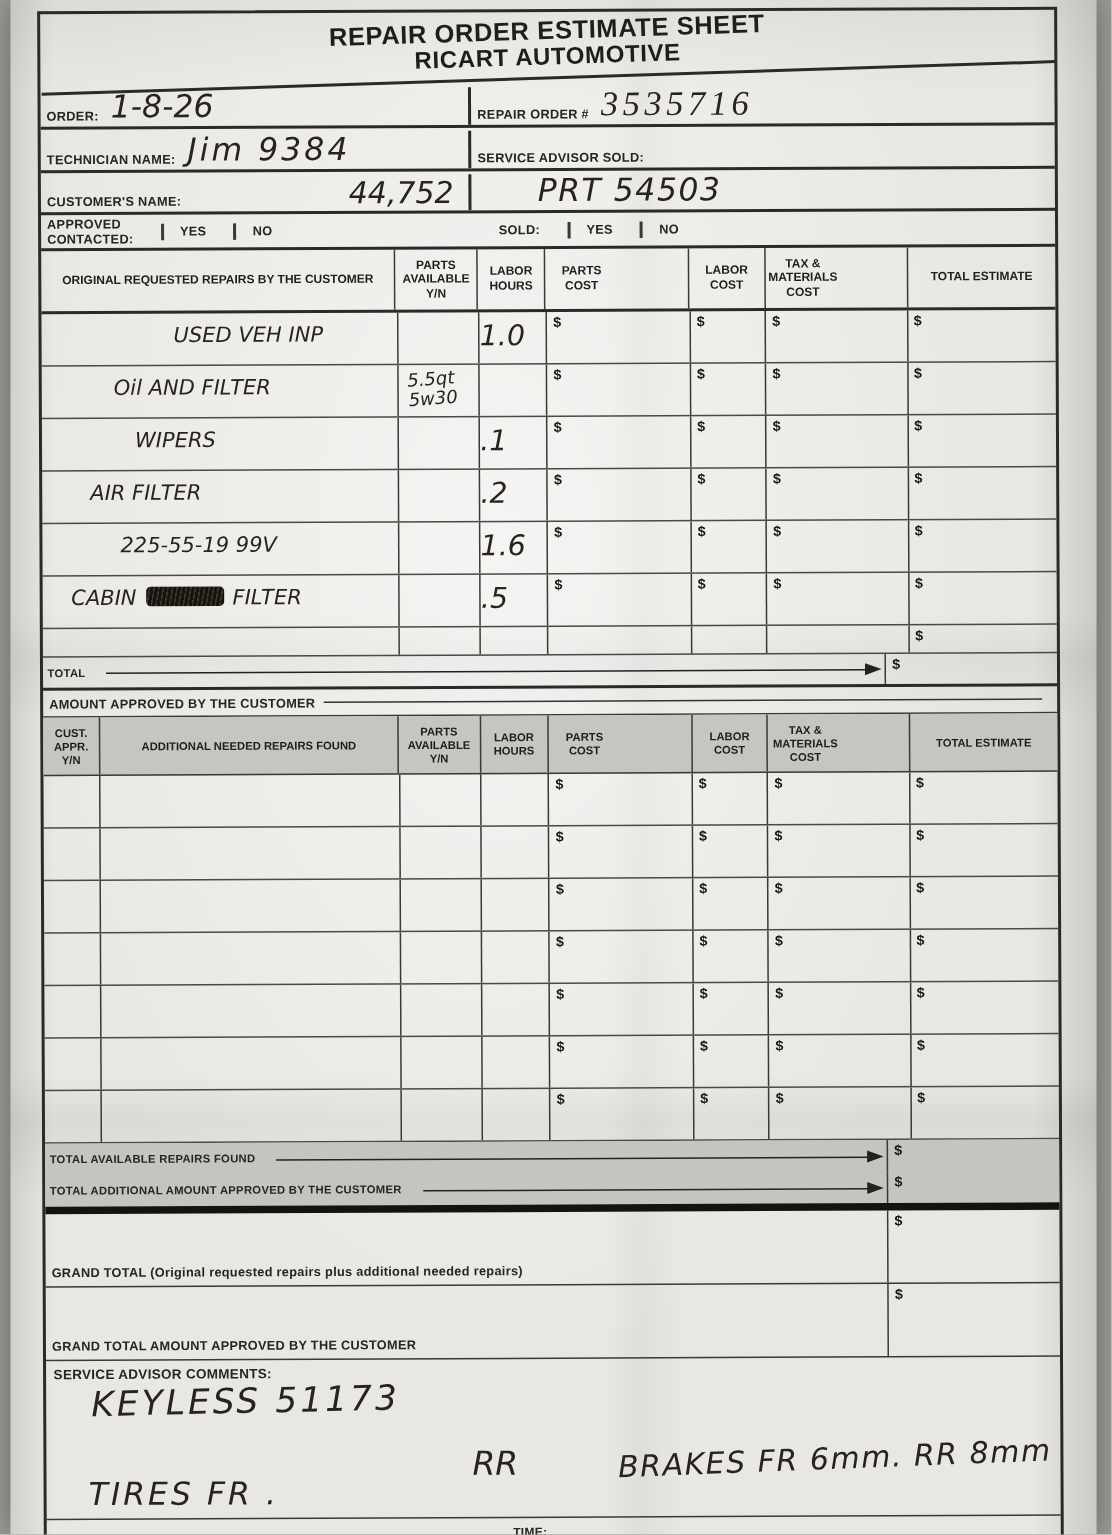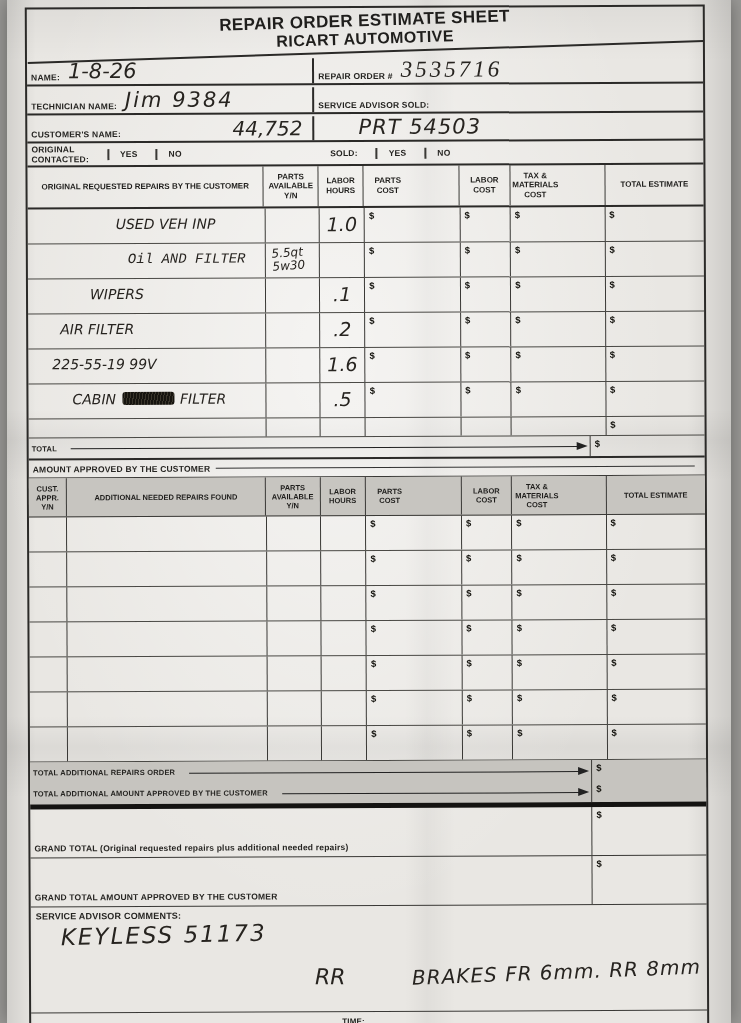--- a/index.html
+++ b/index.html
@@ -57,26 +57,26 @@
   .c2-cust{width:6.3%;} .c2-desc{width:34.2%;}
   .ds{position:absolute;top:2px;left:4px;font-size:9.5px;font-weight:bold;color:#15140f;}
 
   
   .t1head{height:40px;border-bottom:2px solid #2b2a28;display:flex;}
   .thc{display:flex;align-items:center;justify-content:center;text-align:center;font-weight:bold;font-size:8px;line-height:1.2;padding:1px 2px;box-sizing:border-box;border-left:1.5px solid #3a3936;}
   .thc:first-child{border-left:none;}
   .t1row{height:34px;border-bottom:1.5px solid #4a4945;}
   .t1row .c-desc .hw{font-size:14px;line-height:30px;white-space:nowrap;}
   .t1row:nth-child(1) .c-desc .hw{padding-left:88px;}
-  .t1row:nth-child(2) .c-desc .hw{padding-left:100px;font-family:Liberation Mono, monospace;}
+  .t1row:nth-child(2) .c-desc .hw{padding-left:48px;}
   .t1row:nth-child(3) .c-desc .hw{padding-left:62px;}
   .t1row:nth-child(4) .c-desc .hw{padding-left:32px;}
-  .t1row:nth-child(5) .c-desc .hw{padding-left:24px;}
-  .t1row:nth-child(6) .c-desc .hw{padding-left:44px;margin-top:29px;}
-  .hw-lh{font-size:19px;text-align:center;display:block;line-height:32px;}
+  .t1row:nth-child(5) .c-desc .hw{padding-left:52px;}
+  .t1row:nth-child(6) .c-desc .hw{padding-left:19px;margin-top:29px;}
+  .hw-lh{font-size:19px;text-align:left;display:block;line-height:32px;}
   .hw-pa{font-size:12px;line-height:1.05;display:block;padding:3px 0 0 6px;transform:rotate(-4deg);}
   .scribble{display:inline-block;width:52px;height:13px;margin:0 6px;vertical-align:-1px;border-radius:3px;background:repeating-linear-gradient(100deg,#16140f 0 2px,#3a362c 2px 3px);}
   .t1empty{height:18px;border-bottom:1.5px solid #4a4945;}
   .totrow{height:20px;display:flex;align-items:center;border-bottom:2px solid #2b2a28;}
   .totrow .lbl{font-size:7.5px;padding-left:3px;}
   .arrowline{flex:1;position:relative;height:100%;margin:0 2px 0 14px;}
   .arrowline::before{content:"";position:absolute;left:0;right:10px;top:50%;border-top:1.8px solid #222;}
   .arrowline::after{content:"";position:absolute;right:0;top:50%;transform:translateY(-50%);width:0;height:0;border-left:11px solid #222;border-top:4px solid transparent;border-bottom:4px solid transparent;}
   .tot-te{width:17%;box-sizing:border-box;border-left:1.5px solid #3a3936;height:100%;position:relative;}
 
@@ -115,21 +115,21 @@
   <div class="paper">
     <div class="form">
 
       <div class="title-row">
         <div class="t1l">REPAIR ORDER ESTIMATE SHEET</div>
         <div class="t2l">RICART AUTOMOTIVE</div>
       </div>
 
       <div class="frow r1">
         <div class="fcell fleft">
-          <span class="lbl">NAME:</span>
+          <span class="lbl">ORDER:</span>
           <span class="hw hw-date">1-8-26</span>
         </div>
         <div class="fcell fright">
           <span class="lbl">REPAIR ORDER #</span>
           <span class="hw hw-ro">3535716</span>
         </div>
       </div>
 
       <div class="frow r2">
         <div class="fcell fleft">
@@ -146,21 +146,21 @@
           <span class="lbl">CUSTOMER'S NAME:</span>
           <span class="hw hw-miles">44,752</span>
         </div>
         <div class="fcell fright">
           <span class="hw hw-stock">PRT 54503</span>
         </div>
       </div>
 
       <div class="frow r4">
         <div class="fcell">
-          <span class="lbl">ORIGINAL CONTACTED:</span>
+          <span class="lbl">APPROVED CONTACTED:</span>
           <span class="chk"></span>
           <span class="lbl">YES</span>
           <span class="chk"></span>
           <span class="lbl">NO</span>
           <span class="soldgrp"></span>
           <span class="lbl">SOLD:</span>
           <span class="chk"></span>
           <span class="lbl">YES</span>
           <span class="chk"></span>
           <span class="lbl">NO</span>
@@ -453,21 +453,21 @@
               <span class="ds">$</span>
             </div>
           <div class="cell c-te">
               <span class="ds">$</span>
             </div>
         </div>
       </div>
 
       <div class="band">
         <div class="bandrow">
-          <span class="lbl">TOTAL ADDITIONAL REPAIRS ORDER</span>
+          <span class="lbl">TOTAL AVAILABLE REPAIRS FOUND</span>
           <div class="arrowline"></div>
           <div class="tot-te">
               <span class="ds">$</span>
             </div>
         </div>
         <div class="bandrow">
           <span class="lbl">TOTAL ADDITIONAL AMOUNT APPROVED BY THE CUSTOMER</span>
           <div class="arrowline"></div>
           <div class="tot-te">
               <span class="ds">$</span>
@@ -490,20 +490,21 @@
             <span class="lbl">GRAND TOTAL AMOUNT APPROVED BY THE CUSTOMER</span>
           </div>
         <div class="gt-te">
             <span class="ds">$</span>
           </div>
       </div>
 
       <div class="comments">
         <span class="lbl">SERVICE ADVISOR COMMENTS:</span>
         <span class="hw hw-keyless">KEYLESS 51173</span>
+        <span class="hw hw-tires">TIRES FR .</span>
         <span class="hw hw-rr">RR</span>
         <span class="hw hw-brakes">BRAKES FR 6mm. RR 8mm</span>
       </div>
 
       <div class="timerow">
         <span class="lbl">TIME:</span>
 
       </div>
 
     </div>

